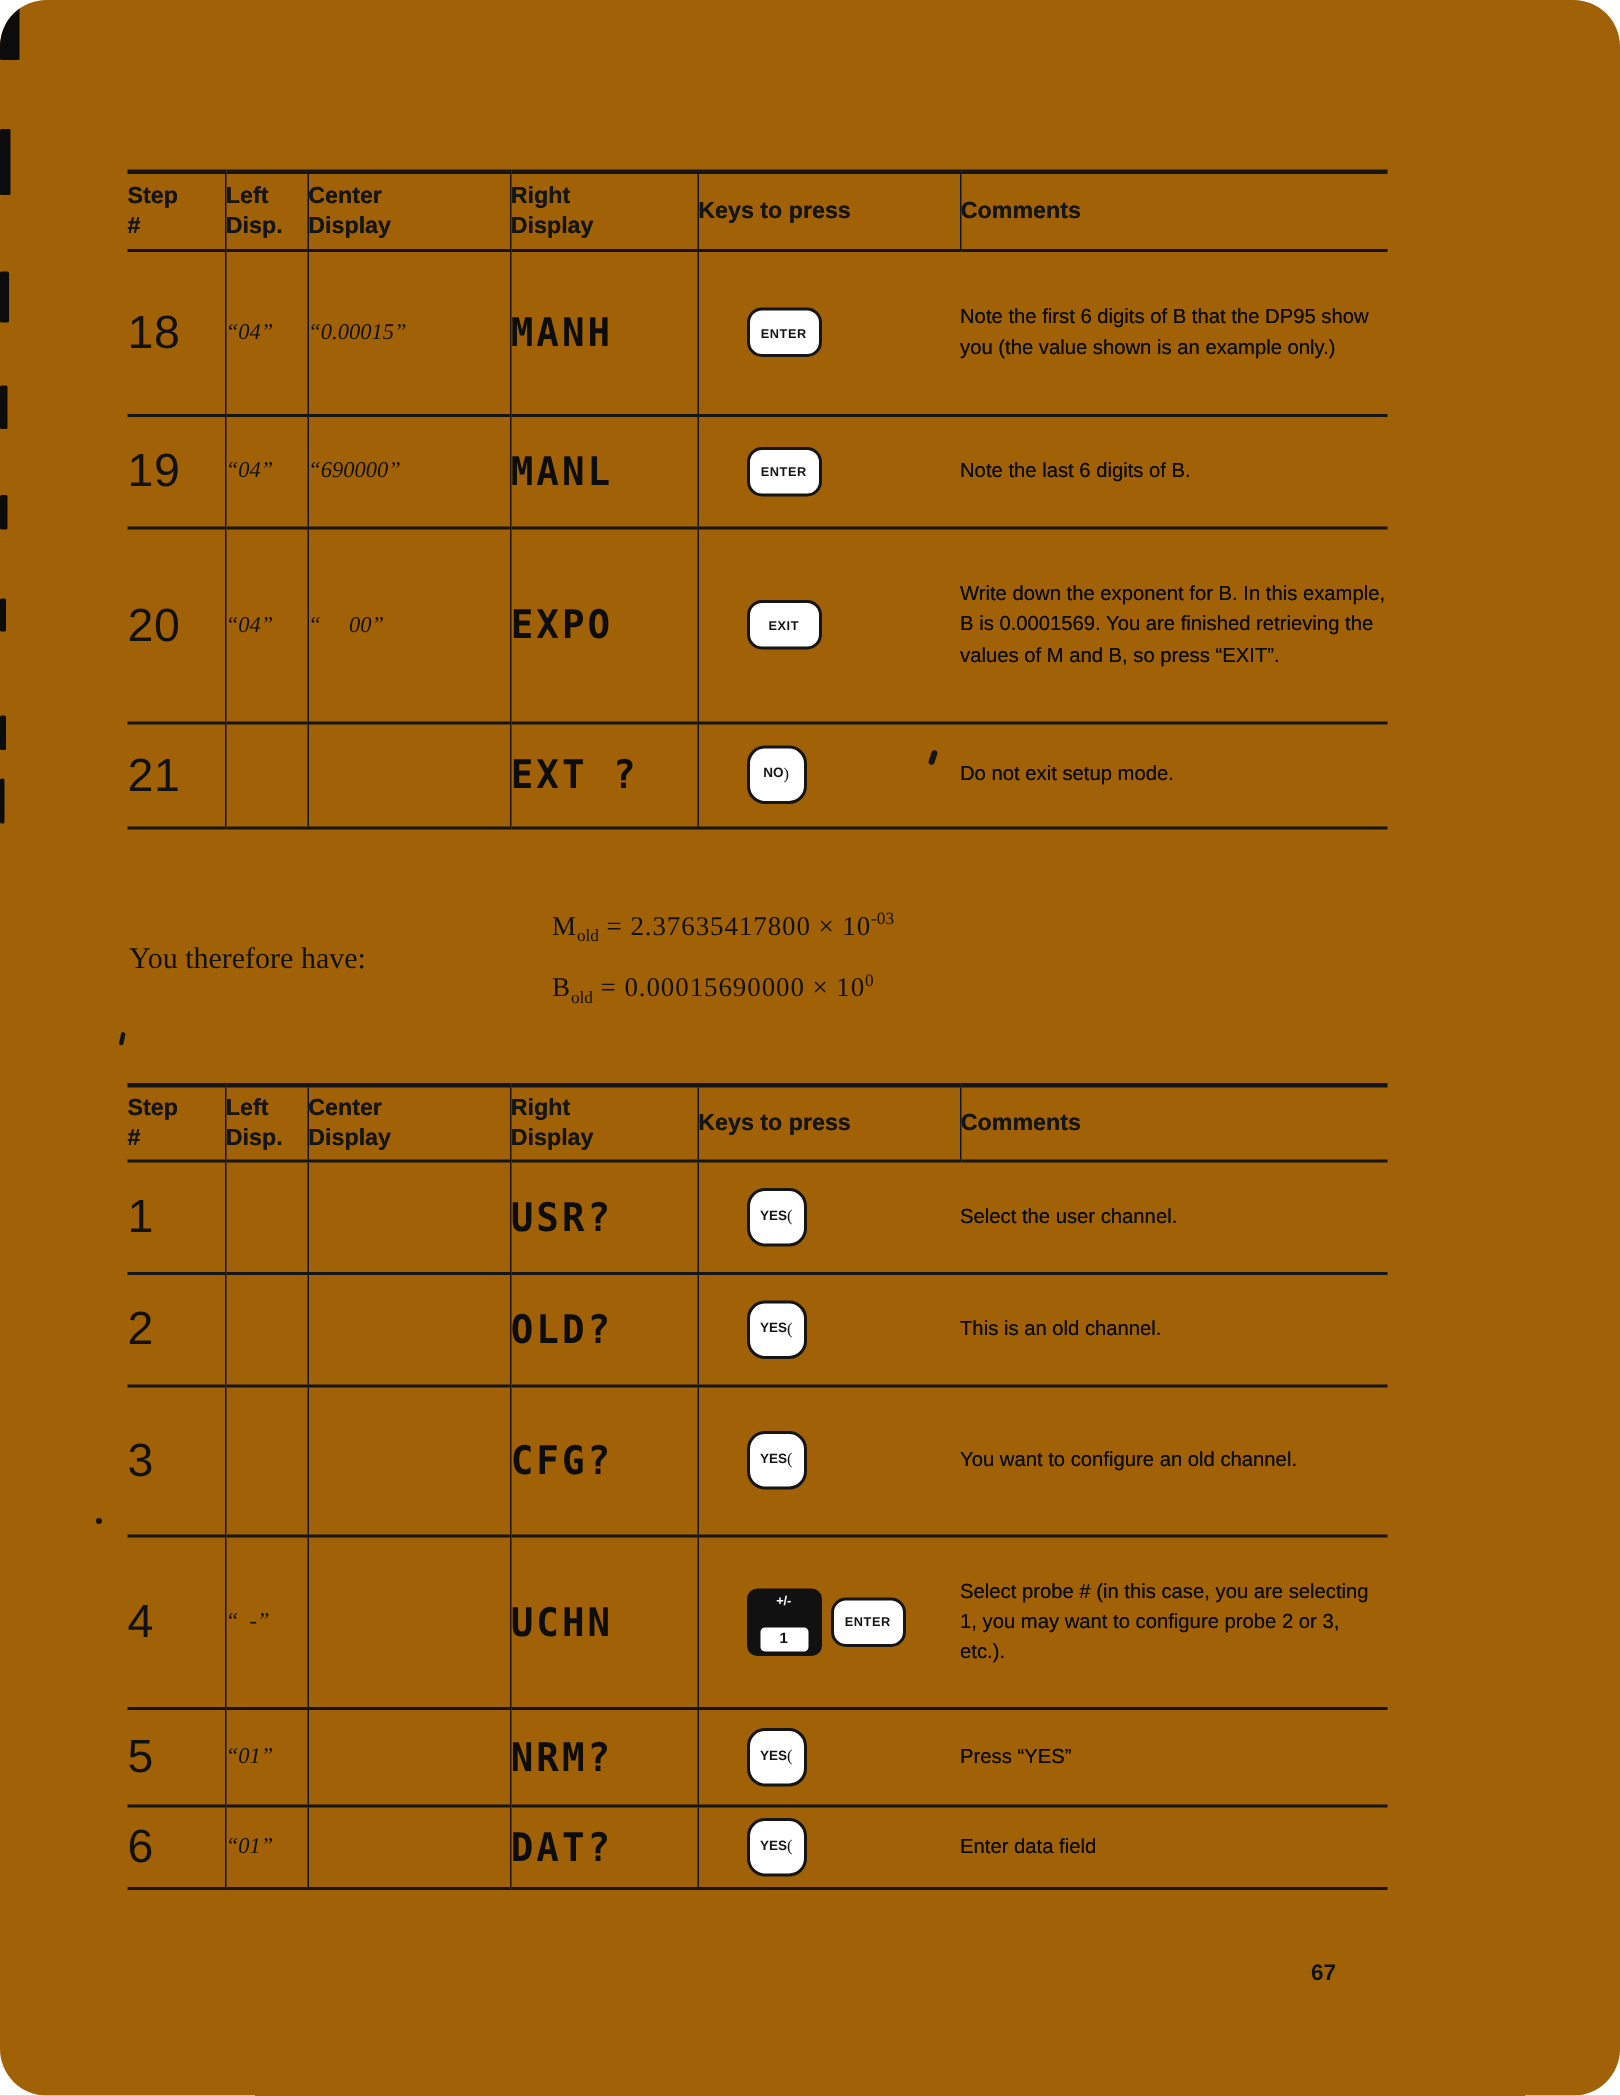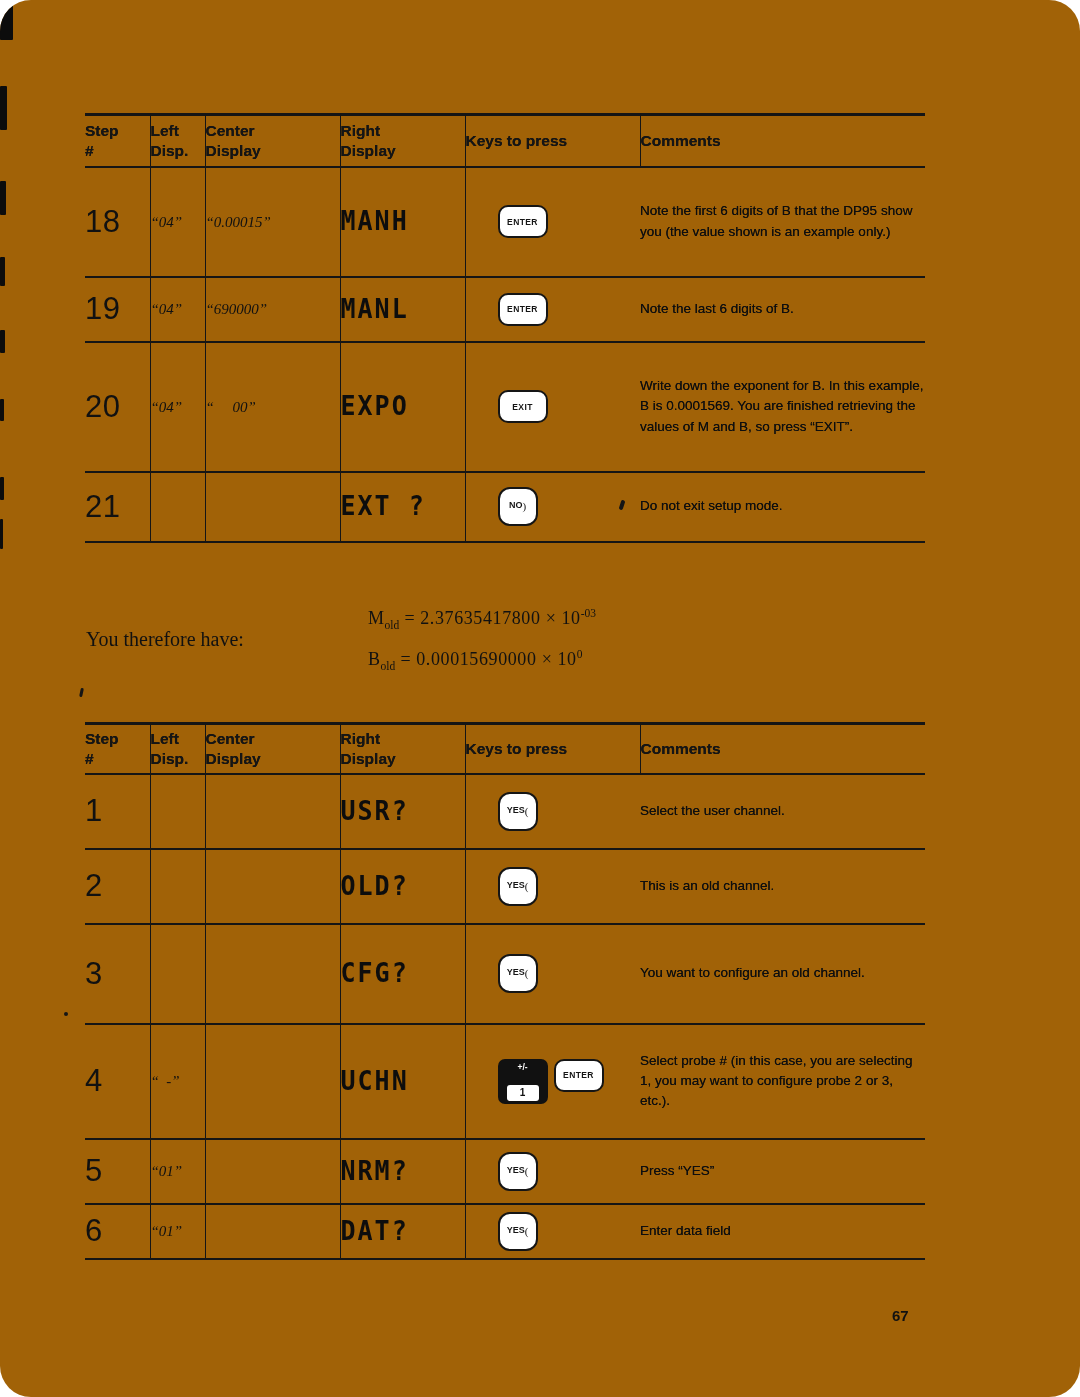--- a/index.html
+++ b/index.html
@@ -29,21 +29,21 @@
   .h-keys{padding-left:17px;} .h-comments{padding-left:32px;}
 
   .c-step{padding-left:8px;font-size:31px;letter-spacing:.5px;color:#111;}
   .c-left{padding-left:2px;}
   .c-center{padding-left:6px;}
   .qv{font-family:"Liberation Serif",serif;font-style:italic;font-size:15px;white-space:pre;color:#111;}
   .c-right{padding-left:14px;margin-top:48px;}
   .lcd{font-family:"DejaVu Sans Mono",monospace;font-weight:bold;font-size:25px;
        letter-spacing:2px;white-space:pre;color:#0d0d0d;transform:scaleY(1.05);display:inline-block;}
   .c-keys{padding-left:20px;}
-  .keys-wrap{display:flex;gap:6px;padding-left:32px;}
+  .keys-wrap{display:flex;align-items:center;gap:6px;padding-left:32px;}
   .c-comments{padding:14px 12px 8px 30px;font-size:13.5px;line-height:1.5;color:#0e0e0e;
       text-shadow:0 0 .3px #151515;}
 
   
   .key-pill{display:inline-flex;align-items:center;justify-content:center;min-width:46px;height:29px;
       border:2px solid #151515;border-radius:10px;background:#fff;font-size:8.5px;font-weight:bold;
       letter-spacing:.4px;}
   .key-round{display:inline-flex;flex-direction:row;align-items:center;justify-content:center;
       width:36px;height:35px;border:2px solid #151515;border-radius:12px;background:#fff;line-height:1;}
   .key-round .kt{font-size:9px;font-weight:bold;margin-bottom:2px;}
@@ -59,21 +59,21 @@
   .mid-intro{position:absolute;left:86px;top:580px;font-size:20px;color:#111;}
   .equation{position:absolute;font-family:"Liberation Serif",serif;font-size:18px;
       letter-spacing:.6px;color:#111;}
   #eq-m{left:368px;top:607px;}
   #eq-b{left:368px;top:648px;}
   .equation sub{font-size:11.5px;letter-spacing:0;}
   .equation sup{font-size:11.5px;letter-spacing:0;}
   .mid-next{position:absolute;left:89px;top:684px;font-size:20px;color:#111;}
   .mid-next sub{font-size:14px;}
 
-  .page-num{position:absolute;left:892px;top:1307px;font-size:15px;font-weight:bold;color:#111;text-align:right;}
+  .page-num{position:absolute;left:874px;top:1307px;font-size:15px;font-weight:bold;color:#111;text-align:right;}
 </style>
 </head>
 <body>
 
 <div class="page">
 
   <div class="artifact" style="left:0;top:0;width:13px;height:40px"></div>
   <div class="artifact" style="left:0;top:86px;width:7px;height:44px"></div>
   <div class="artifact" style="left:0;top:181px;width:6px;height:34px"></div>
   <div class="artifact" style="left:0;top:257px;width:5px;height:29px"></div>
@@ -124,21 +124,21 @@
         <td class="vb c-right"><span class="lcd">MANH</span></td>
         <td class="c-keys">
             <div class="keys-wrap">
           <span class="key-pill">
                 <span>ENTER</span>
               </span>
         </div>
           </td>
         <td class="c-comments"><span>Note the first 6 digits of B that the DP95 show you (the value shown is an example only.)</span></td>
       </tr>
-      <tr style="height:65px">
+      <tr style="height:75px">
         <td class="vb c-step"><span>19</span></td>
         <td class="vb c-left"><span class="qv">“04”</span></td>
         <td class="vb c-center"><span class="qv">“690000”</span></td>
         <td class="vb c-right"><span class="lcd">MANL</span></td>
         <td class="c-keys">
             <div class="keys-wrap">
           <span class="key-pill">
                 <span>ENTER</span>
               </span>
         </div>

